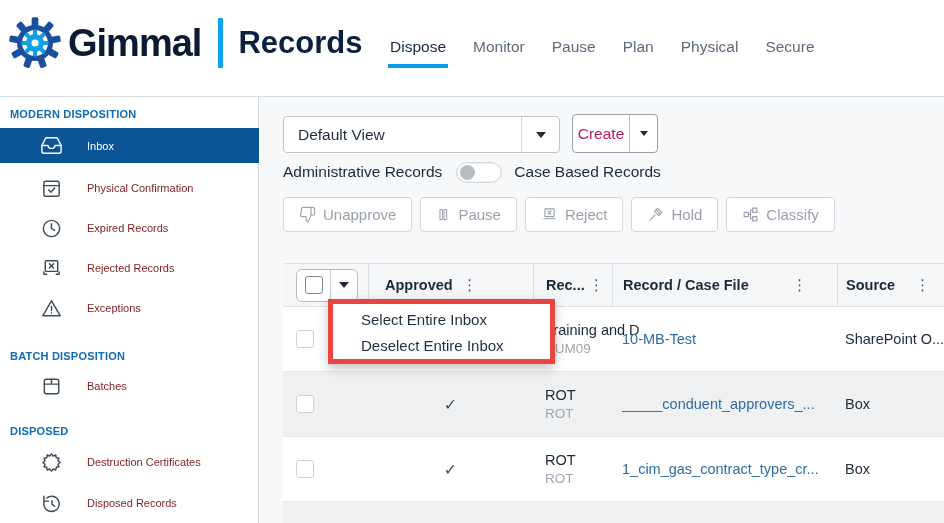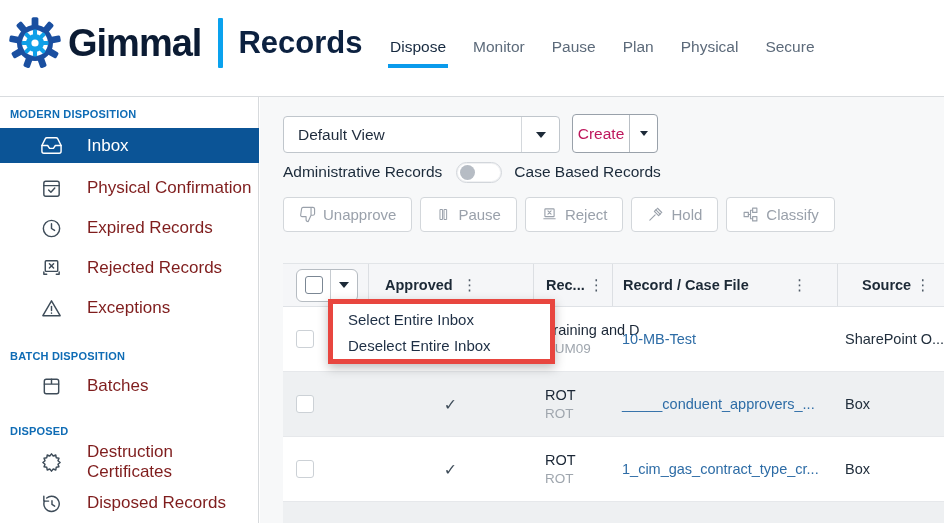--- a/index.html
+++ b/index.html
@@ -20,21 +20,21 @@
   .nav-item.active::after { content:""; position:absolute; left:-2px; right:-2px; bottom:0;
     height:4px; background:#0a9bec; }
 
   
   .sidebar { position:absolute; left:0; top:97px; width:259px; height:426px;
     background:#fff; border-right:1px solid #d7dadd; }
   .side-heading { position:absolute; left:10px; font-size:11px; font-weight:700;
     color:#0f6cb5; letter-spacing:.2px; }
   .side-item { position:absolute; left:0; width:259px; height:40px; display:flex;
     align-items:center; padding-left:40px; gap:24px; cursor:pointer; color:#7f1d1d; }
-  .side-item .label { font-size:17px; }
+  .side-item .label { font-size:11px; }
   .side-item svg { flex:0 0 auto; stroke:#3e4c59; fill:none; stroke-width:1.5;
     stroke-linecap:round; stroke-linejoin:round; }
   .side-item.selected { background:#0b5496; color:#fff; height:35px; }
   .side-item.selected svg { stroke:#fff; }
 
   
   .main { position:absolute; left:260px; top:97px; width:684px; height:426px; background:#f7f8f9; }
 
   .view-select { position:absolute; left:23px; top:19px; width:277px; height:37px;
     background:#fff; border:1px solid #c0c6cc; border-radius:4px; display:flex;
@@ -75,21 +75,21 @@
   .grid-header { display:grid; grid-template-columns:85px 165px 79px 225px 1fr;
     height:43px; background:#f5f6f8; border-bottom:1px solid #dfe2e6; }
   .gh-cell { display:flex; align-items:center; font-size:14.5px; font-weight:700;
     color:#1c2936; padding-left:16px; position:relative; cursor:pointer; }
   .gh-cell + .gh-cell { border-left:1px solid #dcdfe3; }
   .gh-menu { margin-left:auto; font-size:15px; color:#4f5a66; font-weight:400;
     padding:0 4px; cursor:pointer; }
   .gh-approved { padding-right:52px; }
   .gh-rec { padding-right:6px; padding-left:12px; }
   .gh-rcf { padding-right:26px; padding-left:10px; }
-  .gh-source { padding-right:10px; padding-left:24px; }
+  .gh-source { padding-right:10px; padding-left:8px; }
 
   .select-all-btn { position:relative; left:13px; width:62px; height:33px; align-self:center;
     background:#fff; border:1px solid #b6bcc2; border-radius:6px; display:flex; cursor:pointer; }
   .select-all-btn .cb-part { flex:1; display:flex; align-items:center; justify-content:center;
     border-right:1px solid #c6cbd0; }
   .select-all-btn .cb-square { width:18px; height:18px; border:1px solid #7b8794; border-radius:3px; }
   .select-all-btn .ar-part { width:26px; display:flex; align-items:center; justify-content:center; }
   .select-all-btn .caret-down { border-top-width:6px; }
 
   .grid-row { display:grid; grid-template-columns:85px 165px 79px 225px 1fr; height:65px;
@@ -104,21 +104,21 @@
     padding-left:12px; overflow:visible; white-space:nowrap; }
   .rec-main { font-size:14.5px; color:#1b2736; line-height:19px; }
   .rec-sub { font-size:13.5px; color:#9fa6ae; line-height:18px; }
   .cell-link { padding-left:10px; font-size:14.5px; color:#2d6ca6; white-space:nowrap; cursor:pointer; }
   .cell-source { padding-left:8px; font-size:14.5px; color:#222f3d; white-space:nowrap; }
 
   
   .context-menu { position:absolute; left:68px; top:202px; width:227px; height:65px;
     background:#fff; border:5px solid #e8463f; z-index:10;
     box-shadow:0 4px 10px rgba(0,0,0,.25); padding-top:2px; }
-  .menu-item { height:26px; display:flex; align-items:center; padding-left:15px;
+  .menu-item { height:26px; display:flex; align-items:center; padding-left:28px;
     font-size:15px; color:#1e2f45; cursor:pointer; }
 </style>
 </head>
 <body>
 
 <div class="app">
 
   <header class="top-header">
     <div class="brand">
       <svg width="54" height="54" viewBox="0 0 48 48">

